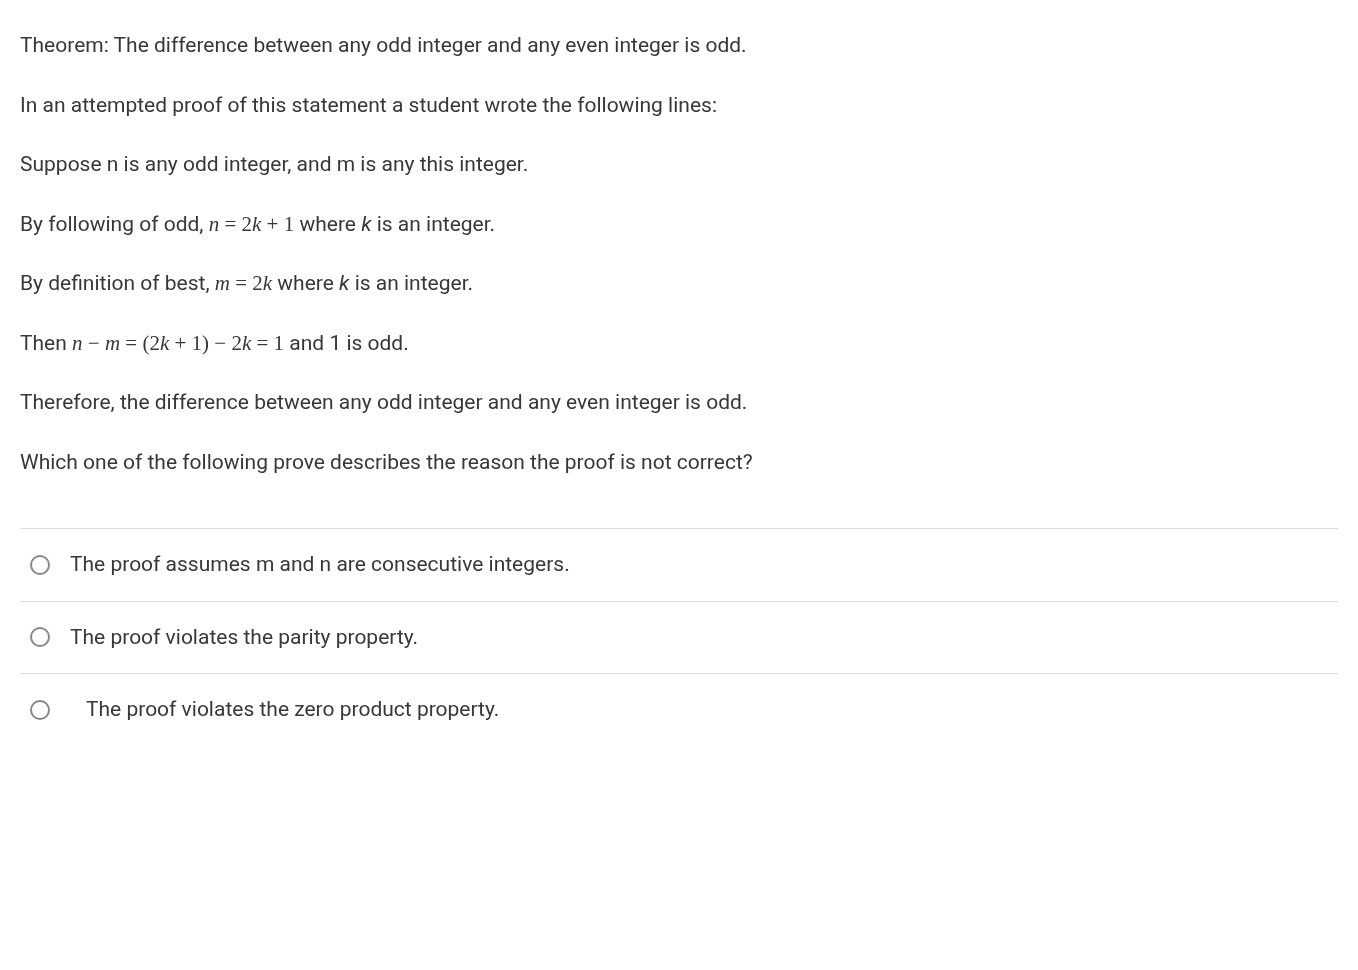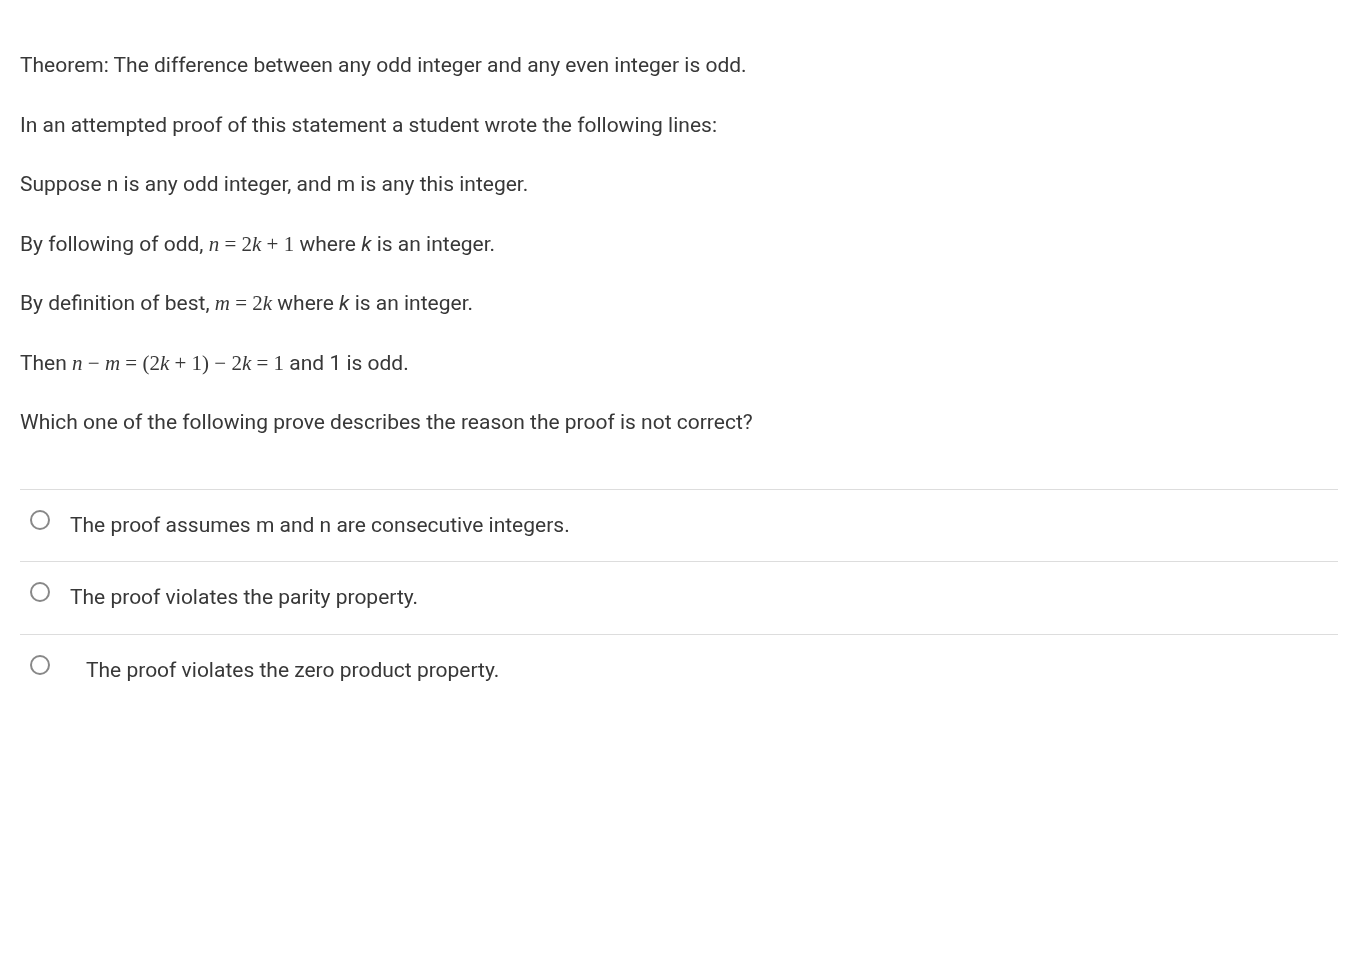--- a/index.html
+++ b/index.html
@@ -14,34 +14,34 @@
       background: #fff;
       padding: 30px 20px;
       line-height: 1.5;
     }
     .question-stem {
       margin-bottom: 50px;
     }
     .question-stem p {
       margin-bottom: 28px;
       color: #383838;
-      margin-top: 20px;
     }
     .math-var {
       font-family: "Times New Roman", Georgia, serif;
       font-style: italic;
     }
     .math {
       font-family: "Times New Roman", Georgia, serif;
     }
     .options {
       border-top: 1px solid #ddd;
     }
     .option {
       display: flex;
+      align-items: center;
       padding: 20px 10px;
       border-bottom: 1px solid #ddd;
       cursor: pointer;
     }
     .option:last-child {
       border-bottom: none;
       gap: 16px;
     }
     .radio {
       width: 20px;
@@ -67,20 +67,21 @@
   <p>Suppose n is any odd integer, and m is any this integer.</p>
   <p>
     <span>By following of odd, </span><span class="math-var">n</span><span class="math"> = </span><span class="math">2<em class="ital">k</em> + 1</span><span> where <em class="ital">k</em> is an integer.</span>
   </p>
   <p>
     <span>By definition of best, </span><span class="math-var">m</span><span class="math"> = </span><span class="math">2<em class="ital">k</em></span><span> where <em class="ital">k</em> is an integer.</span>
   </p>
   <p>
     <span>Then </span><span class="math"><em class="ital">n</em> − <em class="ital">m</em> = (2<em class="ital">k</em> + 1) − 2<em class="ital">k</em> = 1</span><span> and 1 is odd.</span>
   </p>
+  <p>Therefore, the difference between any odd integer and any even integer is odd.</p>
   <p>Which one of the following prove describes the reason the proof is not correct?</p>
 </div>
 
 <div class="options">
   <div class="option">
     <div class="radio"></div>
     <div class="option-text">The proof assumes m and n are consecutive integers.</div>
   </div>
   <div class="option">
     <div class="radio"></div>

